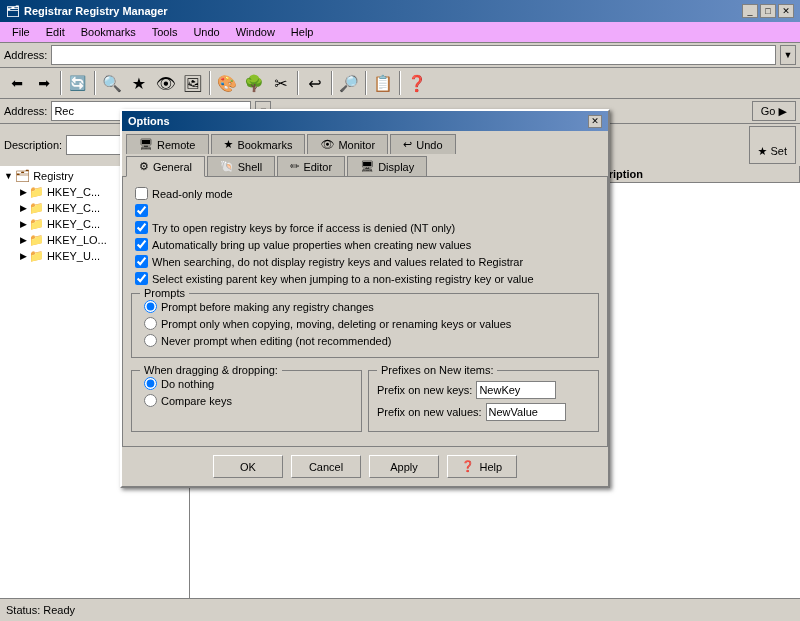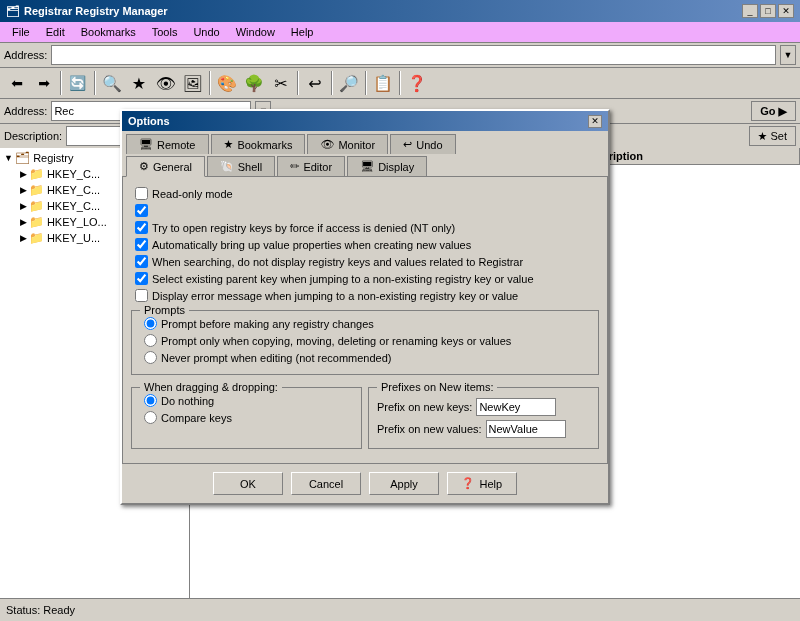--- a/index.html
+++ b/index.html
@@ -143,39 +143,38 @@
       padding: 8px 2px;
       width: 200px;
     }
     .go-btn {
       padding: 1px 8px;
       height: 20px;
       background: #d4d0c8;
       border: 1px solid #808080;
       cursor: pointer;
       font-size: 11px;
-      font-weight: bold;
     }
     .desc-bar {
       display: flex;
       align-items: center;
       padding: 2px 4px;
       background: #d4d0c8;
       gap: 4px;
     }
     .desc-input {
       height: 20px;
       border: 1px solid #808080;
       background: white;
       font-size: 11px;
       padding: 0 2px;
       width: 200px;
     }
     .set-btn {
-      padding: 0 8px;
+      padding: 18px 8px;
       height: 20px;
       background: #d4d0c8;
       border: 1px solid #808080;
       cursor: pointer;
       font-size: 11px;
     }
 
     
     .content-area {
       display: flex;
@@ -554,24 +553,20 @@
           <span>Automatically bring up value properties when creating new values</span>
         </div>
         <div class="cb-row">
           <input type="checkbox" checked="" style="">
           <span>When searching, do not display registry keys and values related to Registrar</span>
         </div>
         <div class="cb-row">
           <input type="checkbox" checked="" style="">
           <span>Select existing parent key when jumping to a non-existing registry key or value</span>
         </div>
-        <div class="cb-row">
-          <input type="checkbox" style="">
-          <span>Display error message when jumping to a non-existing registry key or value</span>
-        </div>
 
         <div class="group-box">
           <span class="group-label">Prompts</span>
           <div class="rb-row">
             <input type="radio" name="prompts" checked="" style="">
             <span>Prompt before making any registry changes</span>
           </div>
           <div class="rb-row">
             <input type="radio" name="prompts" style="">
             <span>Prompt only when copying, moving, deleting or renaming keys or values</span>

